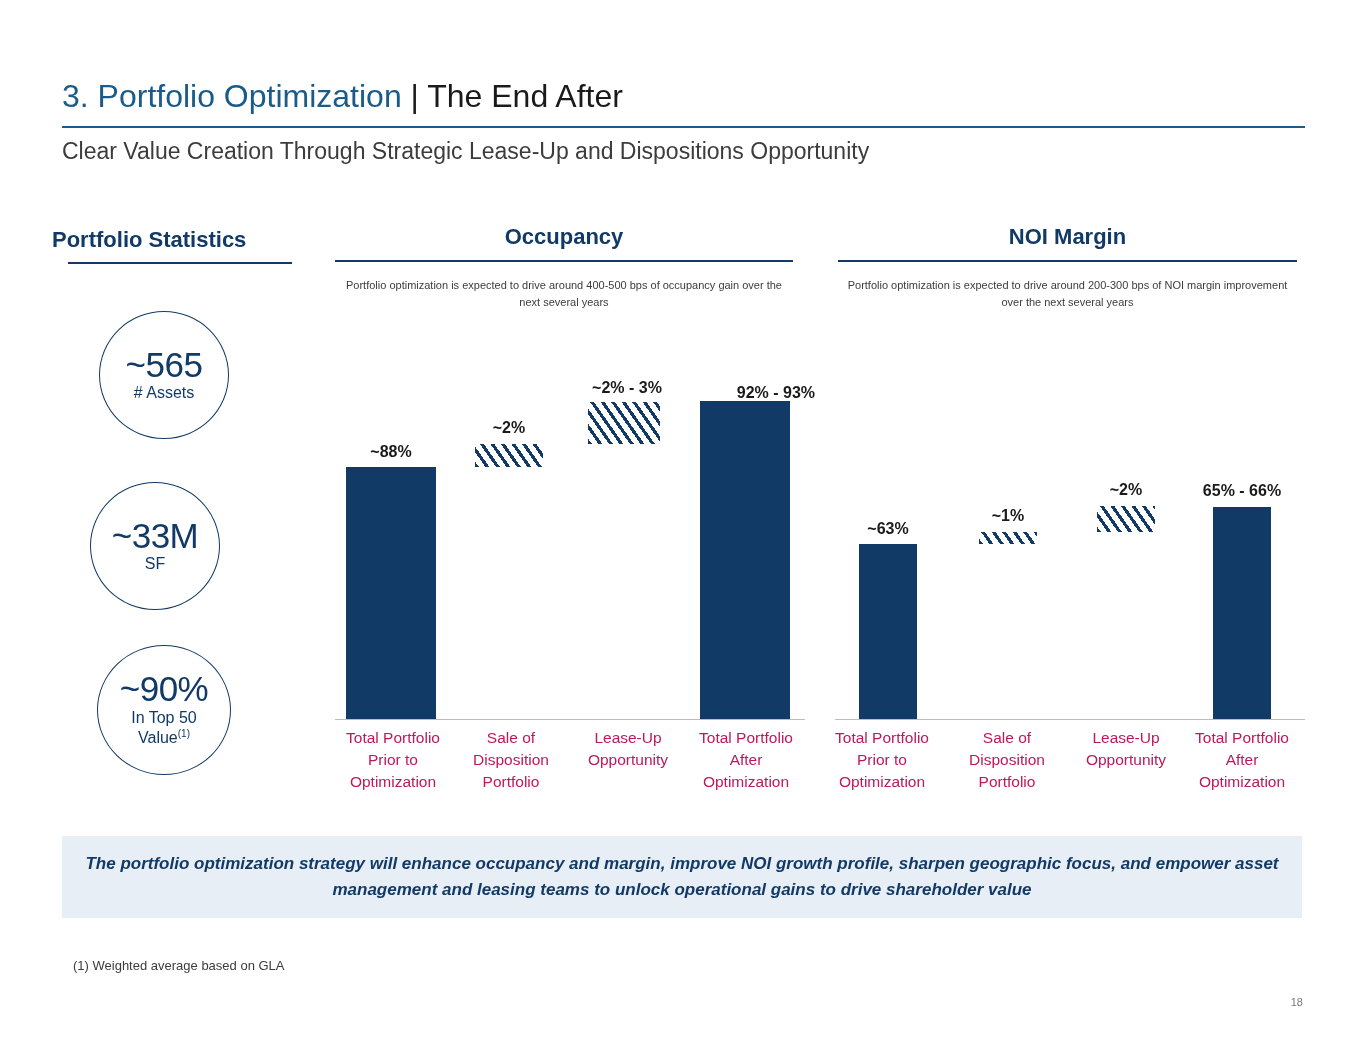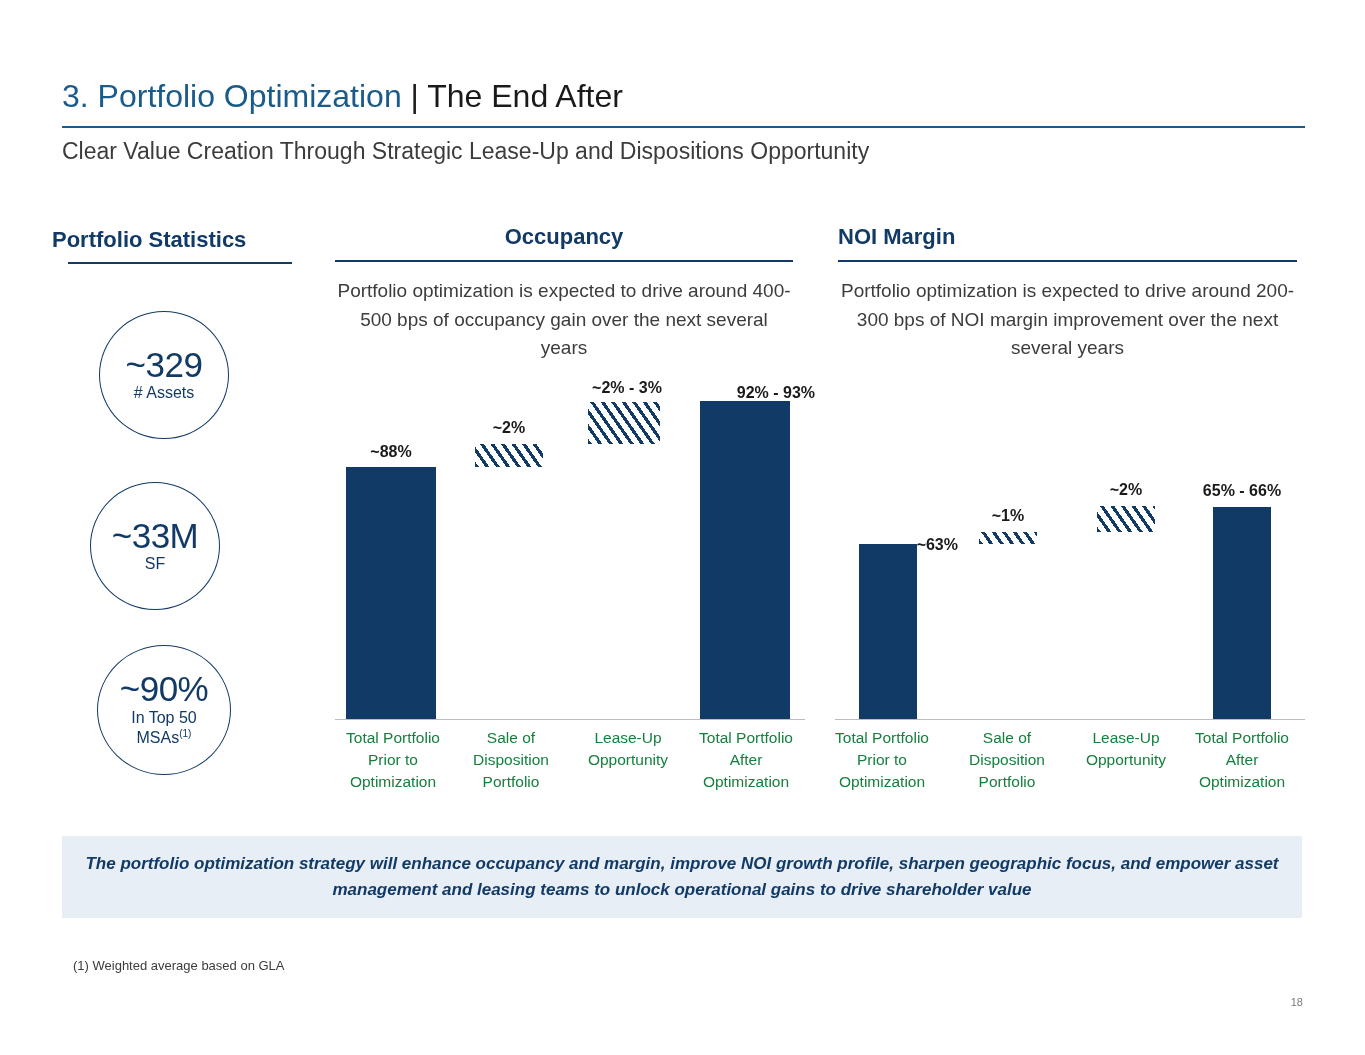--- a/index.html
+++ b/index.html
@@ -59,26 +59,26 @@
     height: 2px;
     background: #123a66;
   }
 
   #ps-head { left: 52px; top: 227px; font-size: 22px; }
   #ps-rule { left: 68px; top: 262px; width: 224px; }
 
   #occ-head { left: 335px; top: 224px; width: 458px; text-align: center; font-size: 22px; }
   #occ-rule { left: 335px; top: 260px; width: 458px; }
 
-  #noi-head { left: 838px; top: 224px; width: 459px; text-align: left; font-size: 22px; }
+  #noi-head { left: 838px; top: 224px; width: 459px; text-align: center; font-size: 22px; }
   #noi-rule { left: 838px; top: 260px; width: 459px; }
 
   .blurb {
     position: absolute;
-    font-size: 19px;
+    font-size: 11px;
     color: #3c3c3c;
     text-align: center;
     line-height: 1.5;
   }
   #occ-blurb { left: 335px; top: 277px; width: 458px; }
   #noi-blurb { left: 838px; top: 277px; width: 459px; }
 
   
   .stat {
     position: absolute;
@@ -154,21 +154,21 @@
     font-weight: bold;
     color: #1a1a1a;
     white-space: nowrap;
   }
   .cat-label {
     position: absolute;
     top: 382px;
     width: 118px;
     text-align: center;
     font-size: 15.5px;
-    color: #15803d;
+    color: #be185d;
     line-height: 1.42;
   }
 
   
   .callout {
     position: absolute;
     left: 62px;
     top: 836px;
     width: 1240px;
     height: 82px;
@@ -210,34 +210,34 @@
 <div class="title-row">
   <span class="title-num">3. </span><span class="title-main">Portfolio Optimization </span><span class="title-sub">| </span><span class="title-sub">The End After</span>
 </div>
 <div class="title-rule"></div>
 <div class="subtitle">Clear Value Creation Through Strategic Lease-Up and Dispositions Opportunity</div>
 
 <div class="sec-head" id="ps-head">Portfolio Statistics</div>
 <div class="sec-rule" id="ps-rule"></div>
 
 <div class="stat" id="stat-1">
-  <div class="big">~329</div>
+  <div class="big">~565</div>
   <div class="small"># Assets</div>
 </div>
 
 <div class="stat" id="stat-2">
   <div class="big">~33M</div>
   <div class="small">SF</div>
 </div>
 
 <div class="stat" id="stat-3">
   <div class="big">~90%</div>
   <div class="small">
     <span>In Top 50</span><br>
-    <span>MSAs</span><sup>(1)</sup>
+    <span>Value</span><sup>(1)</sup>
   </div>
 </div>
 
 <div class="sec-head" id="occ-head">Occupancy</div>
 <div class="sec-rule" id="occ-rule"></div>
 <div class="blurb" id="occ-blurb">Portfolio optimization is expected to drive around 400-500 bps of occupancy gain over the next several years</div>
 
 <div class="chart" id="chart-occ">
   <div class="axis"></div>
 
@@ -283,21 +283,21 @@
 
 <div class="sec-head" id="noi-head">NOI Margin</div>
 <div class="sec-rule" id="noi-rule"></div>
 <div class="blurb" id="noi-blurb">Portfolio optimization is expected to drive around 200-300 bps of NOI margin improvement over the next several years</div>
 
 <div class="chart" id="chart-noi">
   <div class="axis"></div>
 
   <div class="bar-group" style="left:10px;">
     <div class="bar" style="height:175px; left:14px; width:58px;"></div>
-    <div class="bar-label" style="bottom:165px; left:-27px;text-align:right;">~63%</div>
+    <div class="bar-label" style="bottom:181px; left:-27px;">~63%</div>
   </div>
   <div class="cat-label" style="left:-12px;">
     <span>Total Portfolio</span><br>
     <span>Prior to</span><br>
     <span>Optimization</span>
   </div>
 
   <div class="bar-group" style="left:128px;">
     <div class="bar hatch" style="height:12px; bottom:175px; left:16px; width:58px;"></div>
     <div class="bar-label" style="bottom:194px; left:-25px;">~1%</div>

